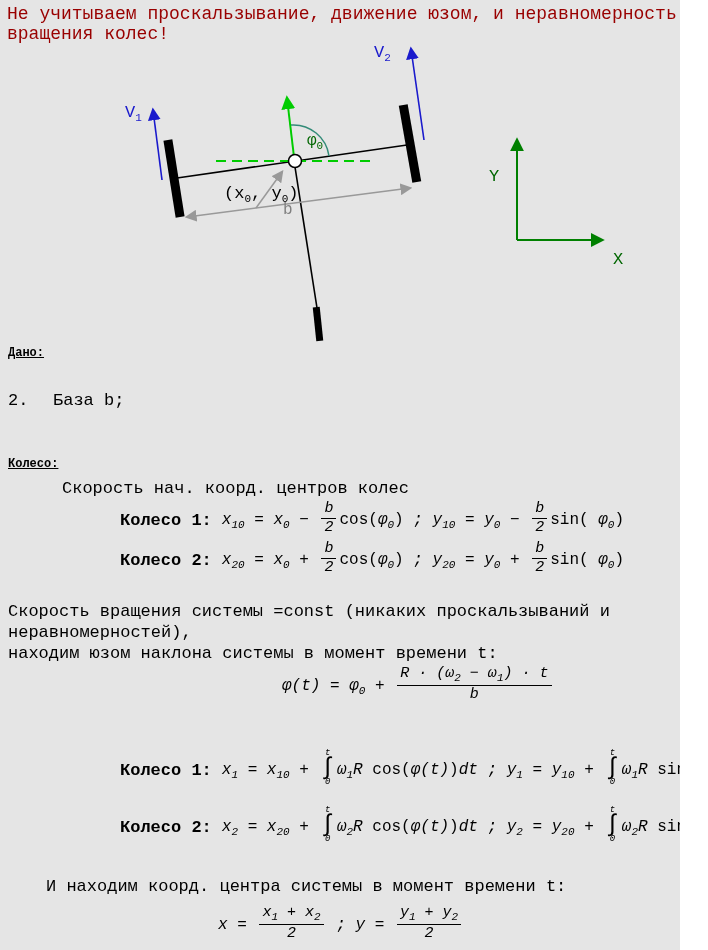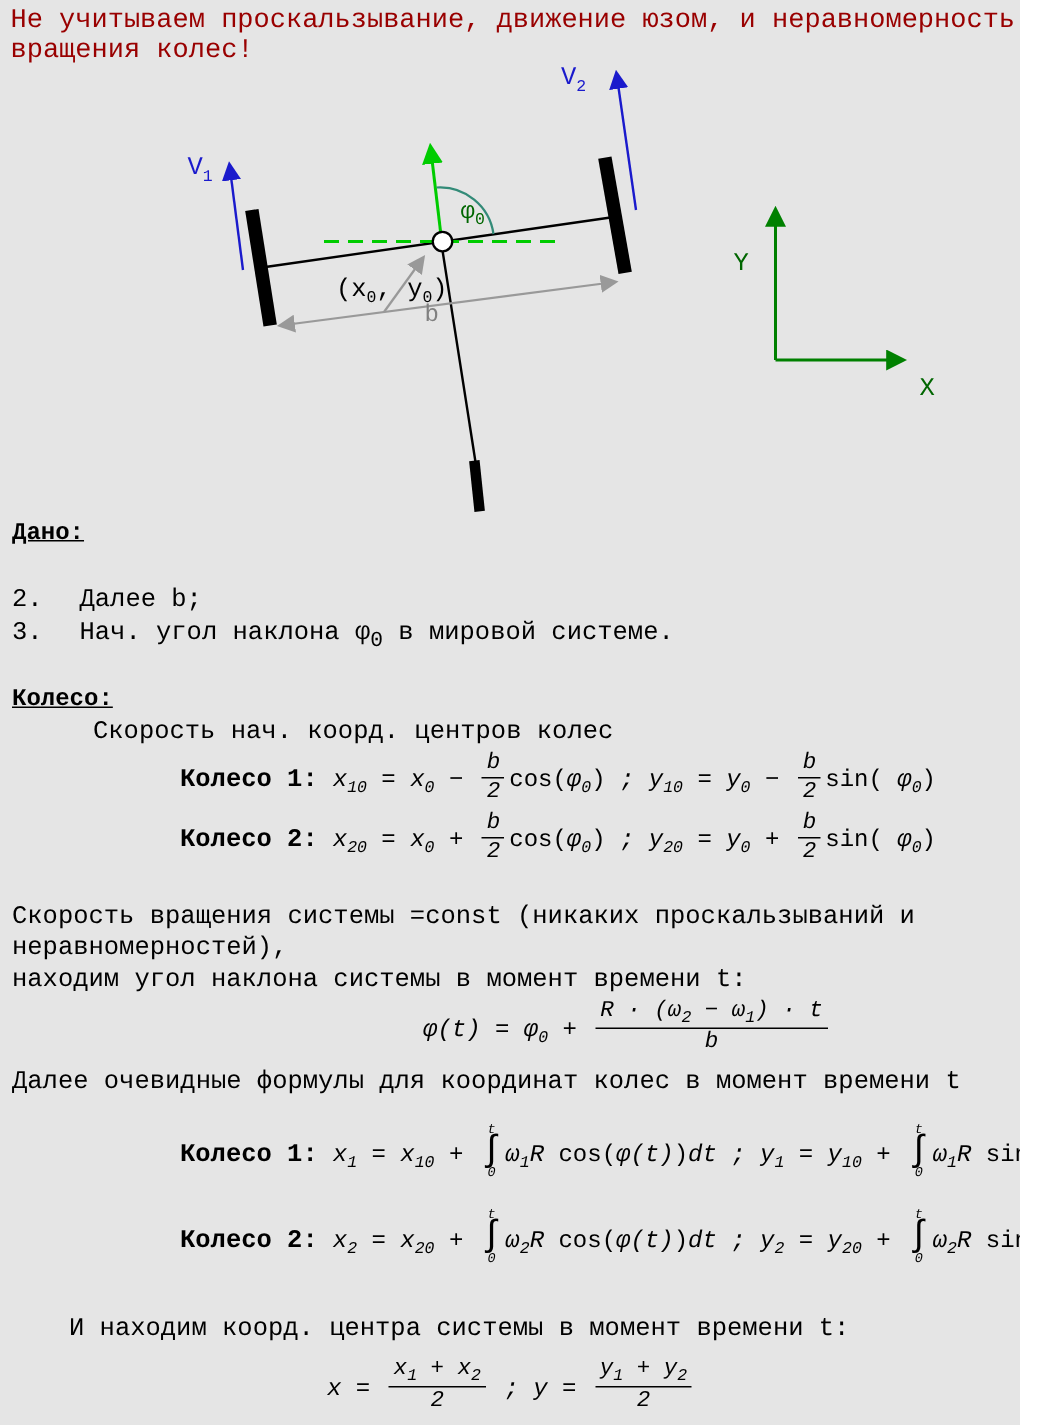--- a/index.html
+++ b/index.html
@@ -13,21 +13,21 @@
   .blue{color:#1a1acc;}
   .dgreen{color:#006600;margin-top:32px;}
   .gray{color:#808080;}
   .v1{left:125px;top:103px;font-size:17px;}
   .v2{left:374px;top:43px;font-size:17px;}
   .phi0{left:307px;top:100px;}
   .xy0{left:224px;top:184px;font-size:17px;color:#000;}
   .bl{left:283px;top:201px;}
   .ylab{left:489px;top:135px;font-size:17px;}
   .xlab{left:613px;top:218px;font-size:17px;}
-  .h{font-size:16px;font-weight:bold;text-decoration:underline;}
+  .h{font-size:12px;font-weight:bold;text-decoration:underline;}
   .given-h{left:8px;top:346px;}
   .sol-h{left:8px;top:457px;}
   .li{left:8px;font-size:17px;white-space:nowrap;}
   .li .num{display:inline-block;width:45px;}
   .li1{top:368px;} .li2{top:391px;} .li3{top:413px;}
   .intro{left:62px;top:479px;font-size:17px;}
   .para{left:8px;width:700px;font-size:17px;line-height:21px;white-space:pre-line;}
   .p1{top:601px;} .p2{top:711px;} .p3{top:876px;margin-left:38px;}
   .wrow{position:absolute;left:120px;display:flex;align-items:center;gap:10px;white-space:nowrap;}
   .wlabel{font-size:17px;font-weight:bold;}
@@ -97,46 +97,42 @@
   <div class="lbl v1 blue">V<sub>1</sub></div>
   <div class="lbl v2 blue">V<sub>2</sub></div>
   <div class="lbl phi0 dgreen">φ<sub>0</sub></div>
   <div class="lbl xy0">(x<sub>0</sub>, y<sub>0</sub>)</div>
   <div class="lbl bl gray">b</div>
   <div class="lbl ylab dgreen">Y</div>
   <div class="lbl xlab dgreen">X</div>
 
   <div class="abs h given-h">Дано:</div>
   <div class="abs li li2">
-    <span class="num">2.</span><span>Далее b;</span>
-  </div>
-  <div class="abs li li3">
-    <span class="num">3.</span><span>Нач. угол наклона φ<sub>0</sub> в мировой системе.</span>
+    <span class="num">2.</span><span>База b;</span>
   </div>
 
   <div class="abs h sol-h">Колесо:</div>
   <div class="abs intro">Скорость нач. коорд. центров колес</div>
 
   <div class="wrow w1">
     <span class="wlabel">Колесо 1:</span>
     <span class="f">x<sub>10</sub> = x<sub>0</sub> − <span class="fr"><span class="nu">b</span><span class="de">2</span></span><span class="fn">cos(</span>φ<sub>0</sub><span class="fn">)</span> ; y<sub>10</sub> = y<sub>0</sub> − <span class="fr"><span class="nu">b</span><span class="de">2</span></span><span class="fn">sin(</span> φ<sub>0</sub><span class="fn">)</span></span>
   </div>
   <div class="wrow w2">
     <span class="wlabel">Колесо 2:</span>
     <span class="f">x<sub>20</sub> = x<sub>0</sub> + <span class="fr"><span class="nu">b</span><span class="de">2</span></span><span class="fn">cos(</span>φ<sub>0</sub><span class="fn">)</span> ; y<sub>20</sub> = y<sub>0</sub> + <span class="fr"><span class="nu">b</span><span class="de">2</span></span><span class="fn">sin(</span> φ<sub>0</sub><span class="fn">)</span></span>
   </div>
 
   <div class="abs para p1">Скорость вращения системы =const (никаких проскальзываний и неравномерностей),
-находим угол наклона системы в момент времени t:</div>
+находим юзом наклона системы в момент времени t:</div>
 
   <div class="frow phirow">
     <span class="f">φ(t) = φ<sub>0</sub> + <span class="fr"><span class="nu">R · (ω<sub>2</sub> − ω<sub>1</sub>) · t</span><span class="de">b</span></span></span>
   </div>
 
-  <div class="abs para p2">Далее очевидные формулы для координат колес в момент времени t</div>
 
   <div class="wrow w1t">
     <span class="wlabel">Колесо 1:</span>
     <span class="f">x<sub>1</sub> = x<sub>10</sub> + <span class="ig"><span class="il">t</span><span class="is">∫</span><span class="il">0</span></span>ω<sub>1</sub>R <span class="fn">cos(</span>φ(t)<span class="fn">)</span>dt ; y<sub>1</sub> = y<sub>10</sub> + <span class="ig"><span class="il">t</span><span class="is">∫</span><span class="il">0</span></span>ω<sub>1</sub>R <span class="fn">sin(</span> φ(t)<span class="fn">)</span>dt</span>
   </div>
   <div class="wrow w2t">
     <span class="wlabel">Колесо 2:</span>
     <span class="f">x<sub>2</sub> = x<sub>20</sub> + <span class="ig"><span class="il">t</span><span class="is">∫</span><span class="il">0</span></span>ω<sub>2</sub>R <span class="fn">cos(</span>φ(t)<span class="fn">)</span>dt ; y<sub>2</sub> = y<sub>20</sub> + <span class="ig"><span class="il">t</span><span class="is">∫</span><span class="il">0</span></span>ω<sub>2</sub>R <span class="fn">sin(</span> φ(t)<span class="fn">)</span>dt</span>
   </div>
 

